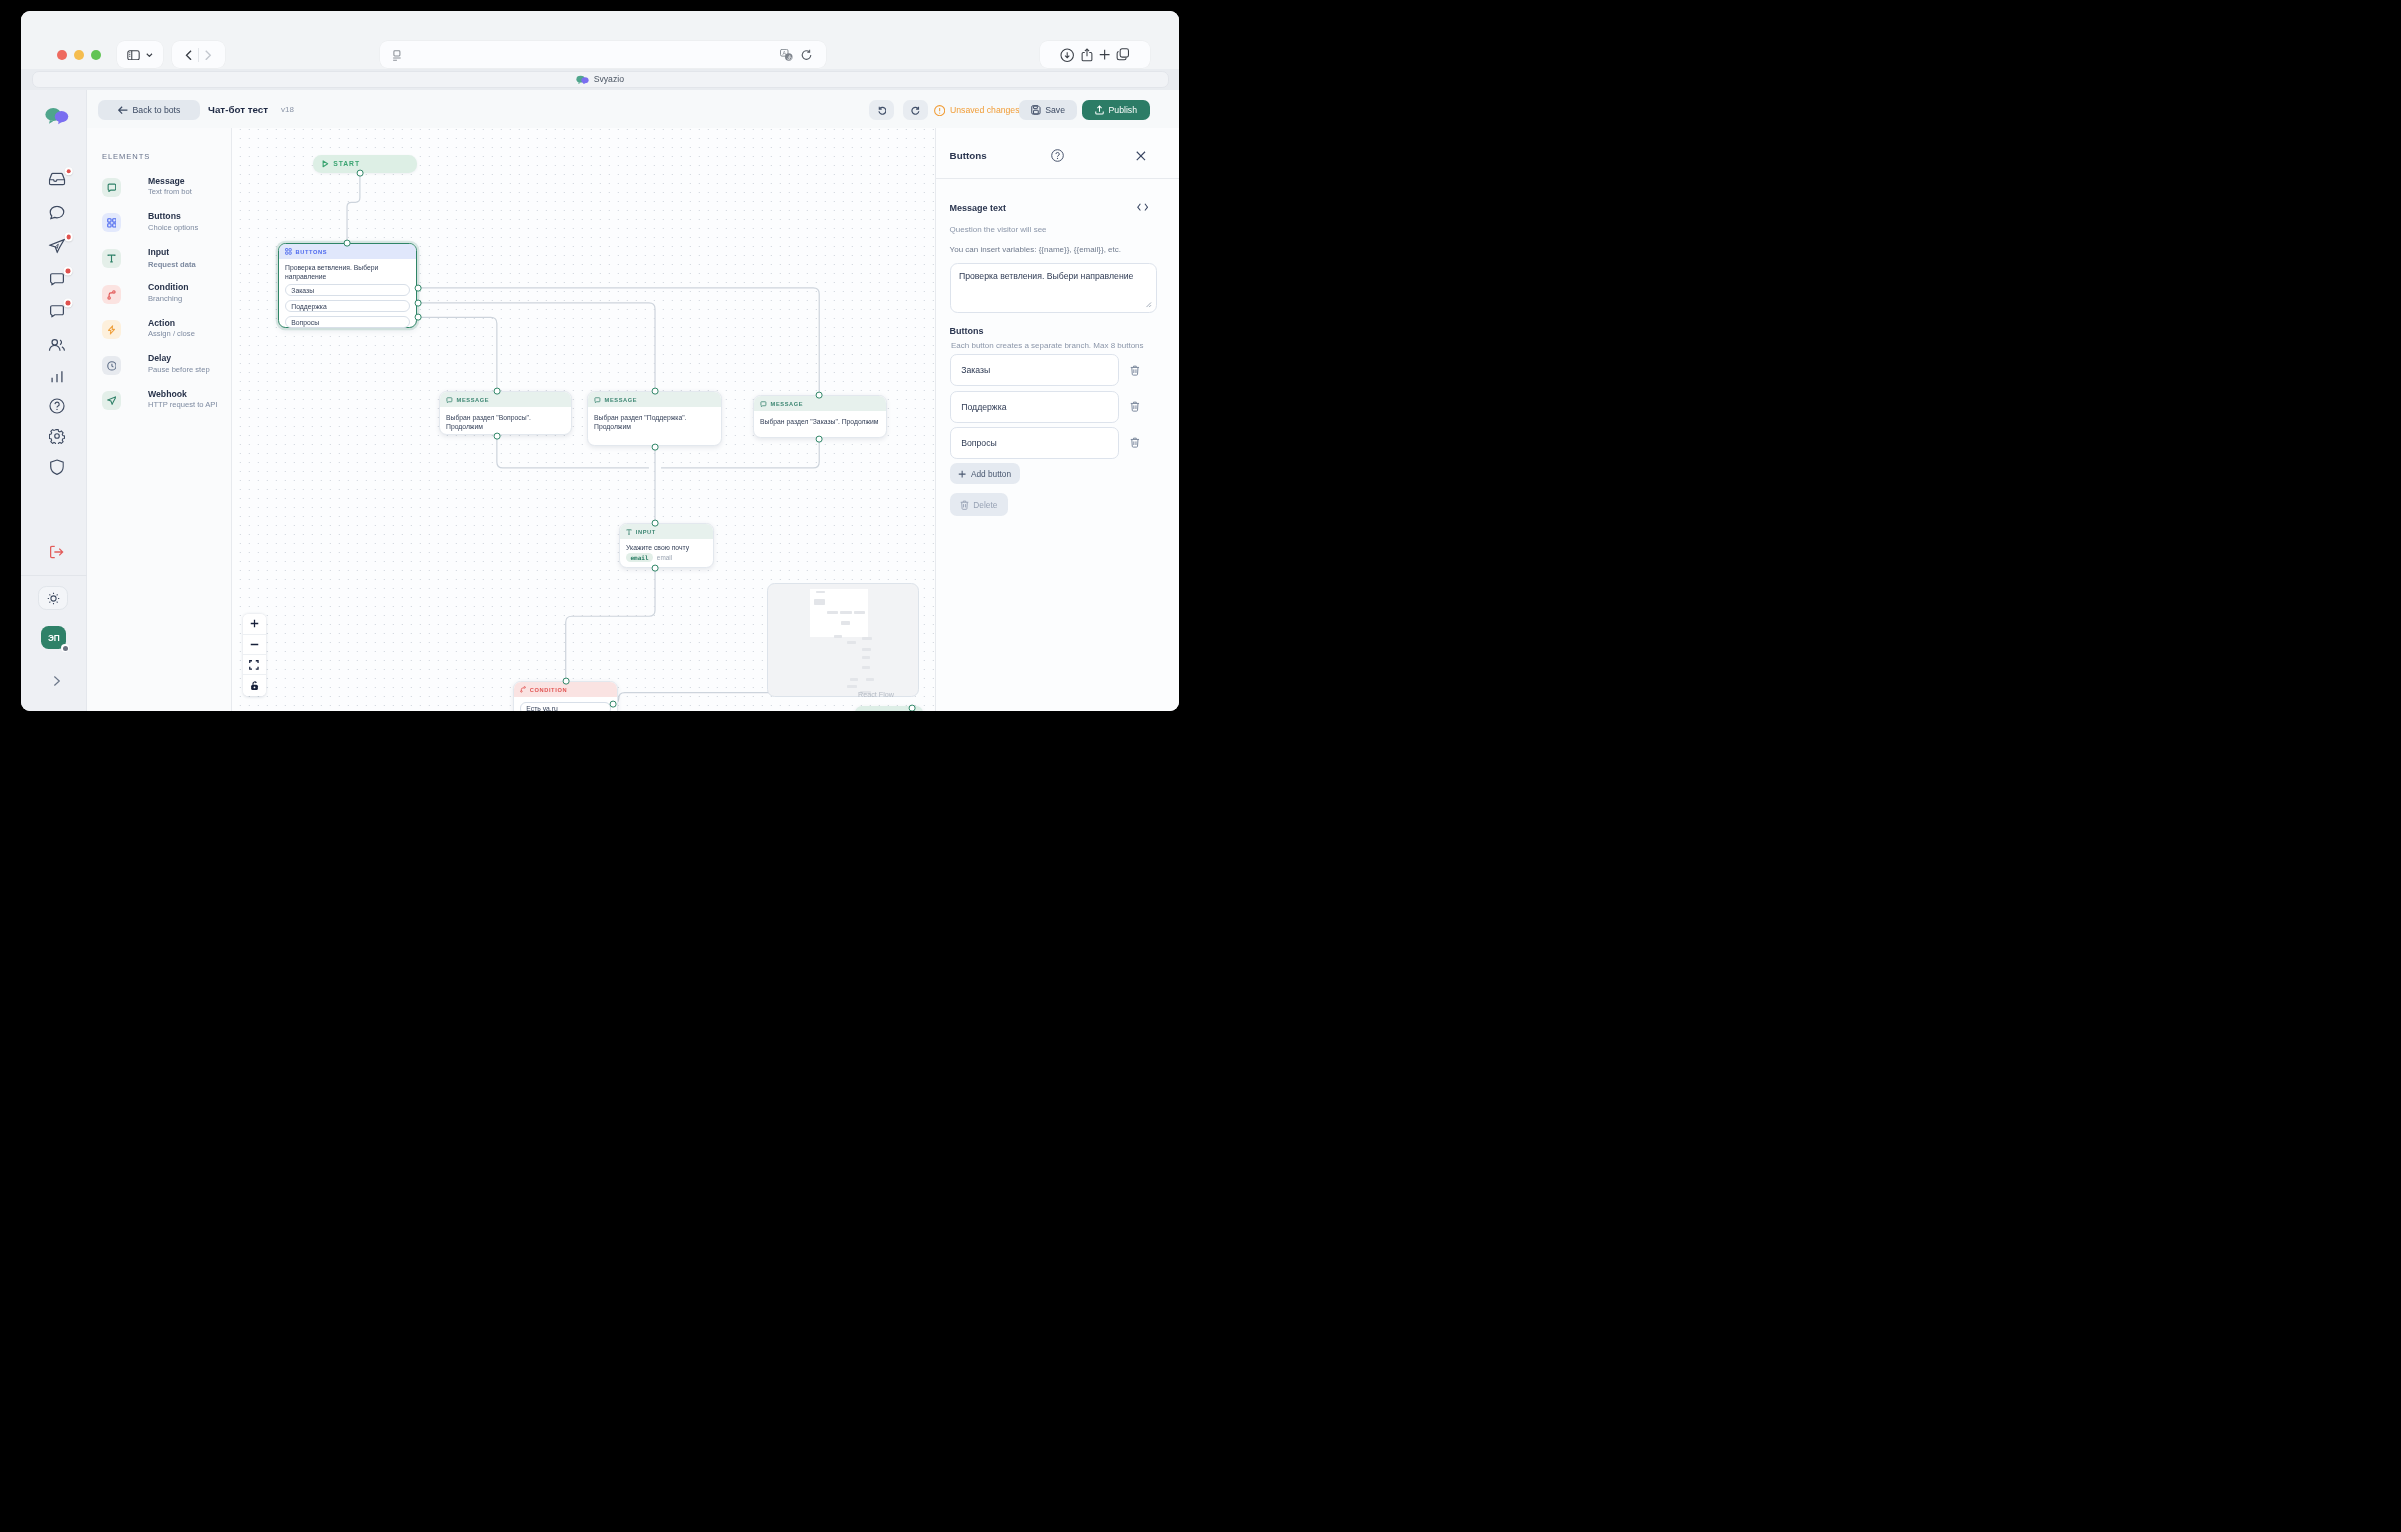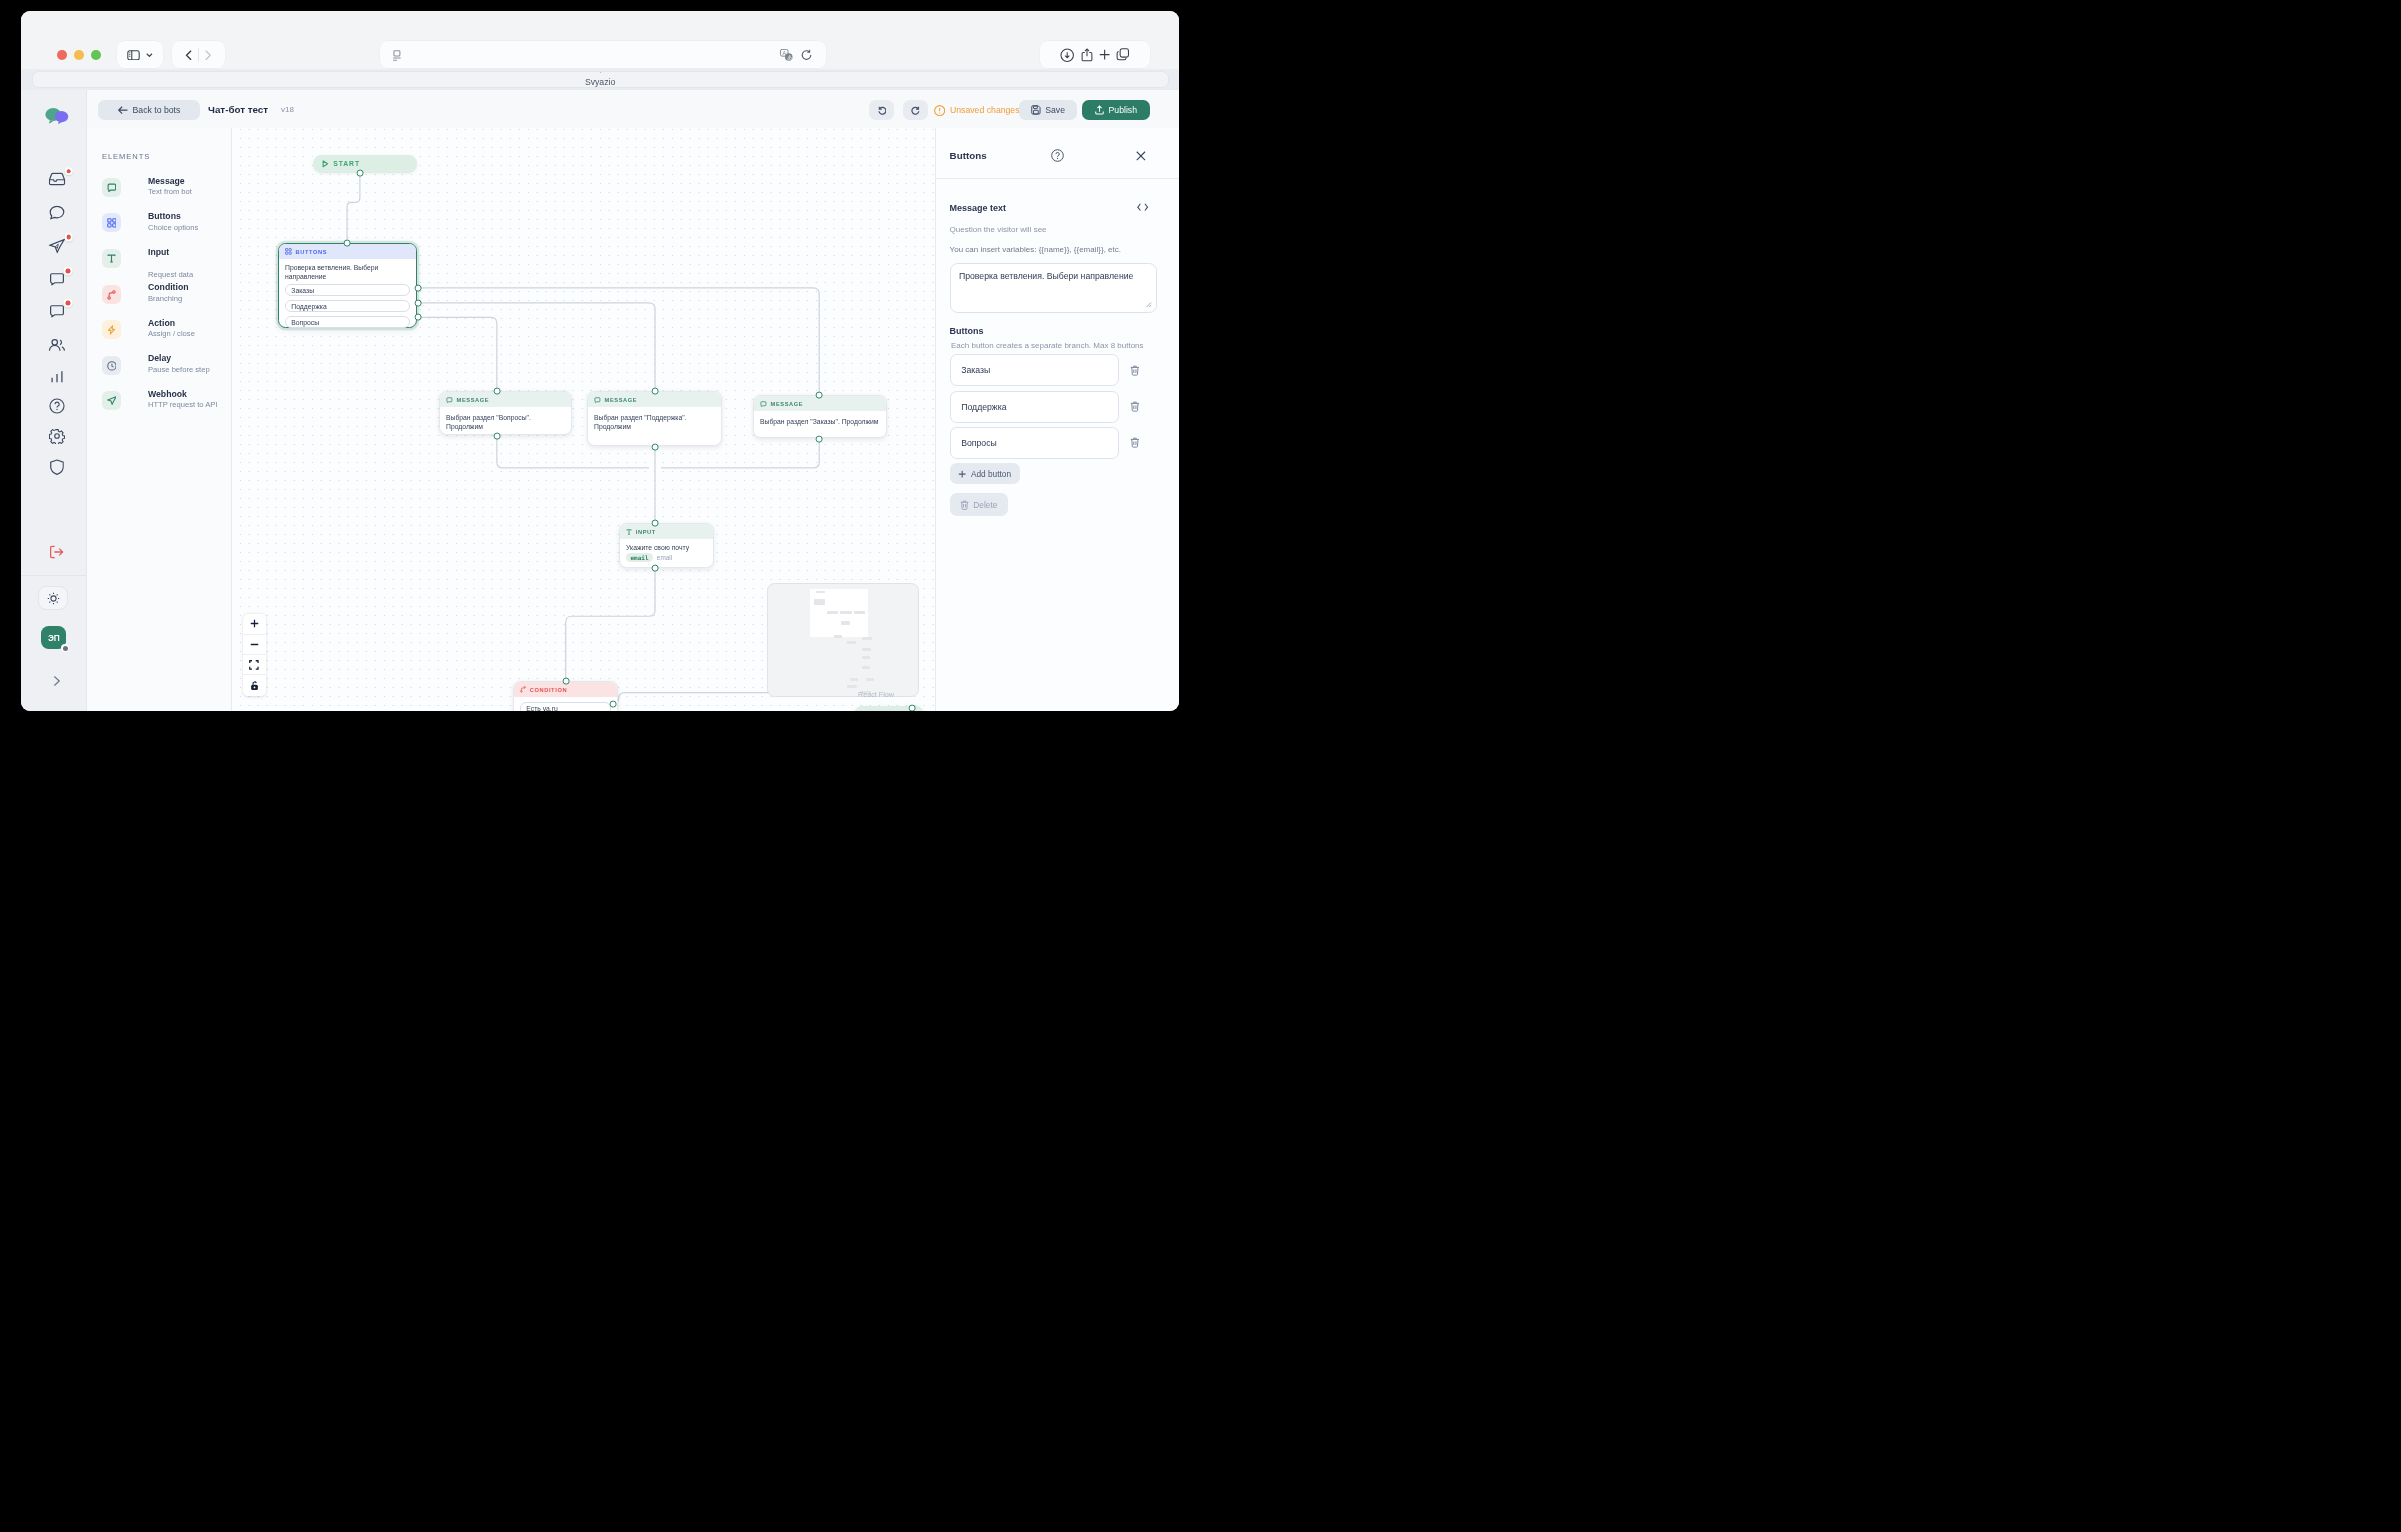--- a/index.html
+++ b/index.html
@@ -4,21 +4,21 @@
 <style>
   html,body{margin:0;padding:0;background:#000;width:1201px;height:766px;font-family:"Liberation Sans",sans-serif;-webkit-font-smoothing:antialiased;}
   *{box-sizing:border-box;}
   .abs{position:absolute;}
   #window{position:absolute;left:21px;top:11.3px;width:1158px;height:700px;background:#f2f4f7;border-radius:9px;overflow:hidden;box-shadow:0 7.6px 30px rgba(0,0,0,.5);}
   
   .chrome{position:absolute;left:0;top:0;width:1158px;height:58px;background:#f2f4f6;}
   .tl{position:absolute;width:9.8px;height:9.8px;border-radius:50%;top:39px;}
   .pill{position:absolute;top:30px;height:27px;background:#fbfcfe;border-radius:7.6px;box-shadow:0 0 0 0.4px rgba(0,0,0,.04);display:flex;align-items:center;justify-content:center;gap:6px;color:#3a3f47;}
   .tabstrip{position:absolute;left:0;top:58px;width:1158px;height:20.4px;background:#e9ecf0;}
-  .tabpill{position:absolute;left:10.6px;top:1.5px;width:1137px;height:17.4px;background:#f1f3f6;border:0.8px solid #e2e5ea;border-radius:6.8px;display:flex;align-items:center;justify-content:center;gap:4.5px;font-size:8.7px;color:#4b5563;flex-direction:column;}
+  .tabpill{position:absolute;left:10.6px;top:1.5px;width:1137px;height:17.4px;background:#f1f3f6;border:0.8px solid #e2e5ea;border-radius:6.8px;display:flex;align-items:center;justify-content:center;gap:4.5px;font-size:8.7px;color:#4b5563;}
   
   .appbar{position:absolute;left:66px;top:79px;width:1093px;height:39px;background:#f7f9fa;border-bottom:0.8px solid #e7eaee;text-decoration:underline;}
   .btn{display:flex;align-items:center;justify-content:center;gap:4.5px;border-radius:6.8px;font-size:8.7px;cursor:default;}
   .gbtn{background:#e3e8ee;color:#3c4a63;}
   
   .rail{position:absolute;left:0;top:79px;width:66px;height:621px;background:#eef0f4;border-right:0.8px solid #e4e7ec;}
   .railicon{position:absolute;left:36px;transform:translate(-50%,-50%);color:#3e4a60;}
   .dot-badge{position:absolute;width:8.3px;height:8.3px;background:#fff;border-radius:50%;box-shadow:0 0.8px 1.5px rgba(0,0,0,.15);}
   .dot-badge::after{content:"";position:absolute;left:1.9px;top:1.9px;width:4.5px;height:4.5px;border-radius:50%;background:#e0524e;}
   
@@ -288,21 +288,21 @@
     </div>
     <div class="eltitle" style="top:83px;">Buttons</div>
     <div class="elsub" style="top:95px;">Choice options</div>
 
     <div class="eltile" style="top:121px;left:15px;background:#e4efe9;">
       <svg width="9" height="9" viewBox="0 0 12 12" fill="none" stroke="#2f8168" stroke-width="1.5">
           <path d="M1.5 2.8V1.5h9v1.3M6 1.5v9M4.3 10.5h3.4"></path>
         </svg>
     </div>
     <div class="eltitle" style="top:119px;">Input</div>
-    <div class="elsub" style="top:142px;">Request data</div>
+    <div class="elsub" style="top:132px;font-weight:bold;">Request data</div>
 
     <div class="eltile" style="top:157px;left:15px;background:#fbe3e1;">
       <svg width="9" height="9.8" viewBox="0 0 12 13" fill="none" stroke="#e15352" stroke-width="1.5">
           <circle cx="2.8" cy="10.5" r="1.6"></circle>
           <circle cx="9.2" cy="2.5" r="1.6"></circle>
           <path d="M2.8 8.9V6.3a2.5 2.5 0 0 1 2.5-2.5h2.3"></path>
         </svg>
     </div>
     <div class="eltitle" style="top:154px;">Condition</div>
     <div class="elsub" style="top:166px;">Branching</div>

